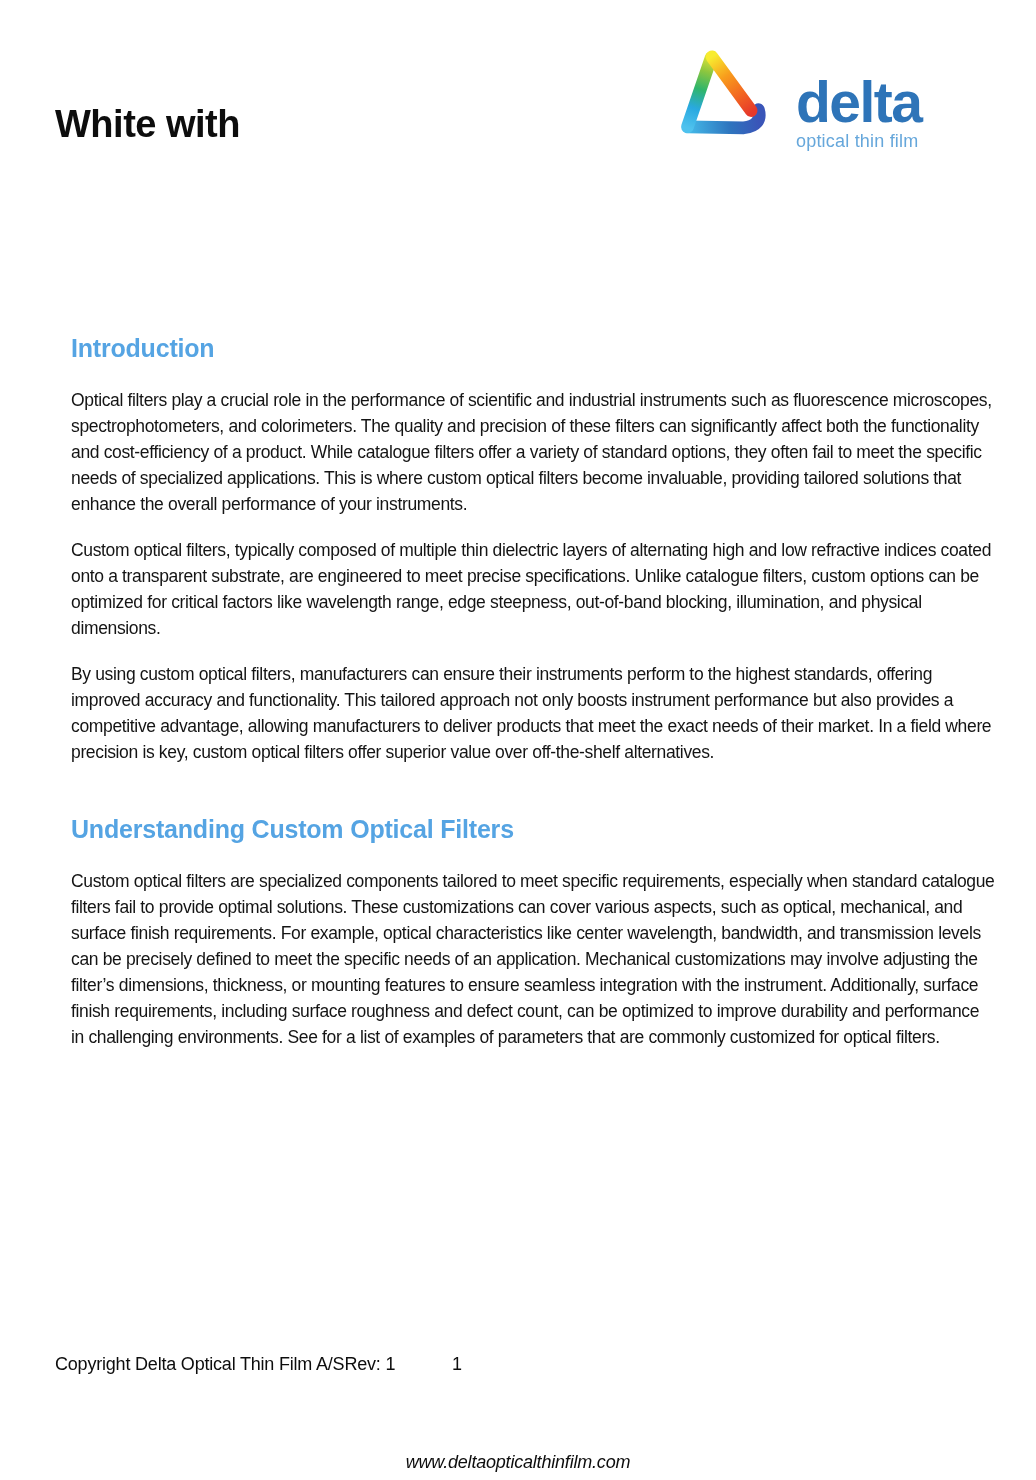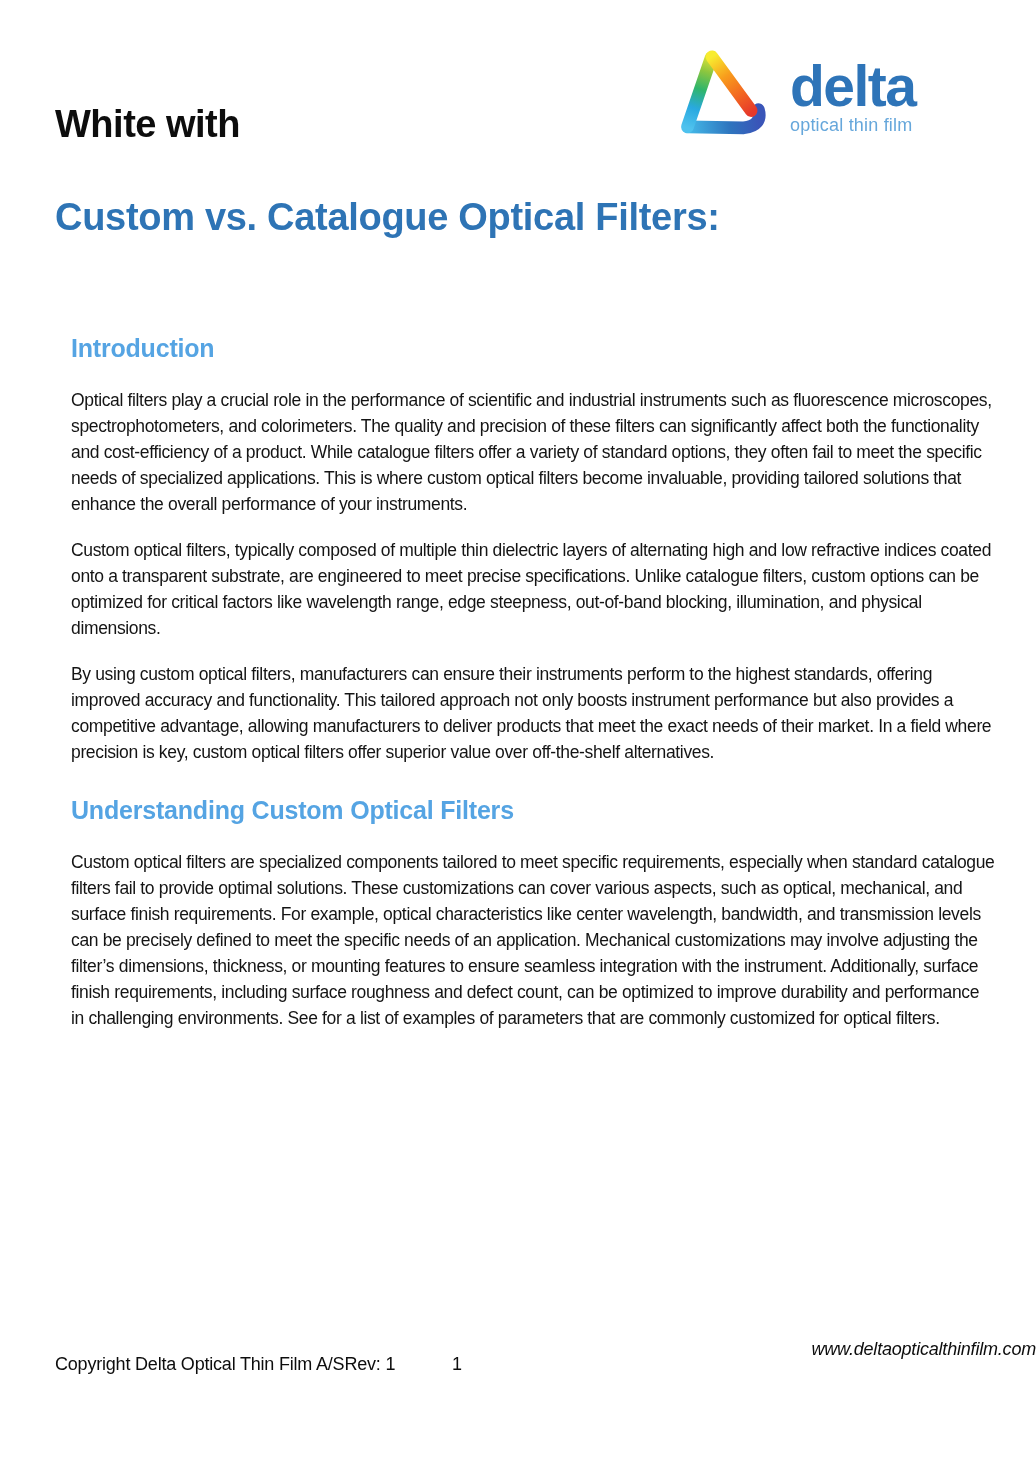--- a/index.html
+++ b/index.html
@@ -11,21 +11,21 @@
     color: #141414;
     overflow: hidden;
   }
   .doc-type {
     position: absolute; left: 55px; top: 103px;
     font-size: 38px; font-weight: bold; color: #0d0d0d;
     letter-spacing: -0.5px;
   }
   .logo {
     position: absolute; left: 672px; top: 44px;
-    display: flex; align-items: center; gap: 18px;
+    display: flex; align-items: flex-end; gap: 24px;
   }
   .logo-text { display: flex; flex-direction: column; }
   .logo-wordmark {
     font-size: 57px; font-weight: bold; line-height: 0.92;
     letter-spacing: -1.5px; color: #2e74b8;
   }
   .logo-tagline {
     font-size: 18px; color: #66a7db; letter-spacing: 0.2px; margin-top: 3px;
   }
   .doc-title {
@@ -33,34 +33,34 @@
     font-size: 38px; font-weight: bold; color: #2e74b5;
     line-height: 63px; letter-spacing: -0.3px;
   }
   .content {
     position: absolute; left: 71px; top: 333px; width: 925px;
   }
   .content h2 {
     font-size: 25px; font-weight: bold; color: #55a4e3;
     line-height: 30px; margin: 0 0 24px 0; letter-spacing: -0.2px;
   }
-  .content h2.second { margin-top: 30px; }
+  .content h2.second { margin-top: 49px; }
   .content p {
     font-size: 17.5px; line-height: 26px; letter-spacing: -0.35px;
     color: #141414; margin: 16px 0 20px 0;
   }
   .footer-line {
     position: absolute; left: 55px; top: 1354px;
     font-size: 18px; color: #0d0d0d;
     letter-spacing: -0.2px;
   }
   .footer-line .page-num { display: inline-block; margin-left: 52px; }
   .footer-url {
-    position: absolute; left: 0; top: 1339px; width: 100%;
-    text-align: right; font-style: italic; font-size: 18px;
+    position: absolute; left: 0; top: 1452px; width: 100%;
+    text-align: center; font-style: italic; font-size: 18px;
     color: #0d0d0d; letter-spacing: -0.2px;
   }
 </style>
 </head>
 <body>
 
 <div>
 
   <div class="doc-type">White with</div>
 
@@ -92,21 +92,20 @@
         <path d="M 44 12 L 87 71" fill="none" stroke="url(#g-right)" stroke-width="14" stroke-linecap="round"></path>
       </svg>
     </span>
     <span class="logo-text">
       <span class="logo-wordmark">delta</span>
       <span class="logo-tagline">optical thin film</span>
     </span>
   </div>
 
   <div class="doc-title">
-    <div>Custom vs. Catalogue Optical Filters:</div>
   </div>
 
   <div class="content">
     <h2>Introduction</h2>
     <p>Optical filters play a crucial role in the performance of scientific and industrial instruments such as fluorescence microscopes, spectrophotometers, and colorimeters. The quality and precision of these filters can significantly affect both the functionality and cost-efficiency of a product. While catalogue filters offer a variety of standard options, they often fail to meet the specific needs of specialized applications. This is where custom optical filters become invaluable, providing tailored solutions that enhance the overall performance of your instruments.</p>
     <p>Custom optical filters, typically composed of multiple thin dielectric layers of alternating high and low refractive indices coated onto a transparent substrate, are engineered to meet precise specifications. Unlike catalogue filters, custom options can be optimized for critical factors like wavelength range, edge steepness, out-of-band blocking, illumination, and physical dimensions.</p>
     <p>By using custom optical filters, manufacturers can ensure their instruments perform to the highest standards, offering improved accuracy and functionality. This tailored approach not only boosts instrument performance but also provides a competitive advantage, allowing manufacturers to deliver products that meet the exact needs of their market. In a field where precision is key, custom optical filters offer superior value over off-the-shelf alternatives.</p>
 
     <h2 class="second">Understanding Custom Optical Filters</h2>
     <p>Custom optical filters are specialized components tailored to meet specific requirements, especially when standard catalogue filters fail to provide optimal solutions. These customizations can cover various aspects, such as optical, mechanical, and surface finish requirements. For example, optical characteristics like center wavelength, bandwidth, and transmission levels can be precisely defined to meet the specific needs of an application. Mechanical customizations may involve adjusting the filter’s dimensions, thickness, or mounting features to ensure seamless integration with the instrument. Additionally, surface finish requirements, including surface roughness and defect count, can be optimized to improve durability and performance in challenging environments. See  for a list of examples of parameters that are commonly customized for optical filters.</p>

